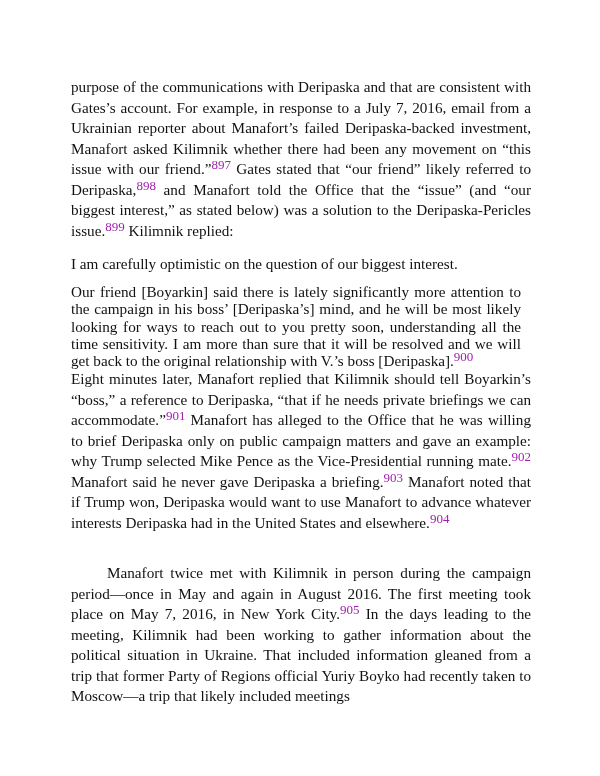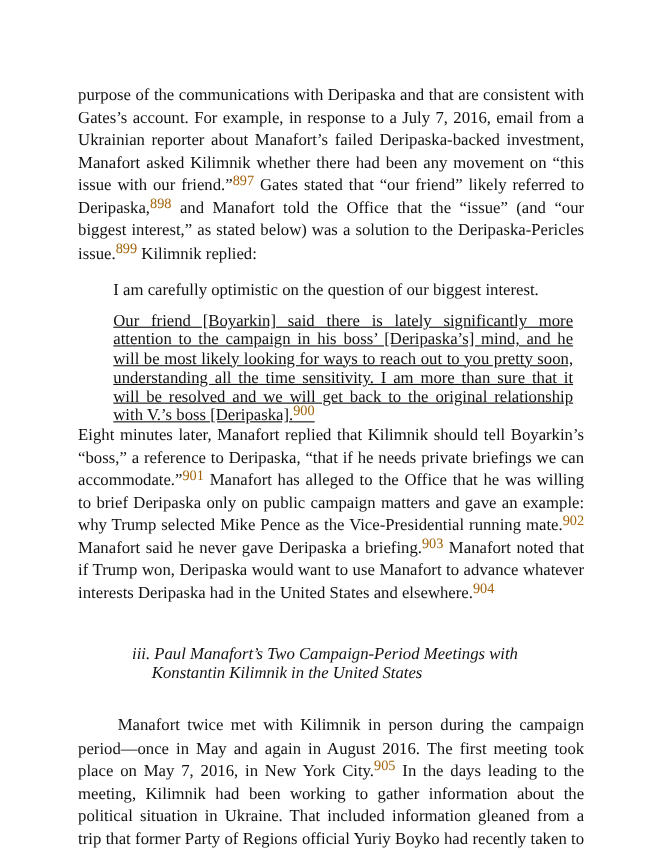--- a/index.html
+++ b/index.html
@@ -3,25 +3,25 @@
   <meta charset="utf-8">
   <style>
     html, body { margin: 0; padding: 0; background: #ffffff; }
     body { width: 600px; height: 776px; position: relative; overflow: hidden; }
     .page {
       position: absolute; left: 71px; top: 77px; width: 460px;
       font-family: "Liberation Serif", "DejaVu Serif", serif;
       font-size: 15.2px; line-height: 17.2px; color: #111111;
     }
     p { margin: 0; text-align: justify; }
-    .fn { color: #a16207; font-size: 13px; vertical-align: 5px; line-height: 0; }
+    .fn { color: #a21caf; font-size: 13px; vertical-align: 5px; line-height: 0; }
     .tall { line-height: 20.5px; }
-    .quote { margin-left: 32px; margin-right: 10px; }
+    .quote { margin-right: 10px; }
     .q1 { margin-top: 14px; }
-    .q2 { margin-top: 11px; text-decoration: underline; }
+    .q2 { margin-top: 11px; }
     .after-quote { }
     .heading {
       margin-top: 37px; margin-left: 49px; margin-right: 20px;
       font-style: italic; text-align: left; line-height: 16.5px;
       padding-left: 18px; text-indent: -18px;
     }
     .indent-para { margin-top: 30px; text-indent: 36px; }
   </style>
 </head>
 <body>
@@ -29,17 +29,16 @@
 <div class="page">
 
   <p class="tall"><span>purpose of the communications with Deripaska and that are consistent with Gates’s account. For example, in response to a July 7, 2016, email from a Ukrainian reporter about Manafort’s failed Deripaska-backed investment, Manafort asked Kilimnik whether there had been any movement on “this issue with our friend.”</span><sup class="fn">897</sup><span> Gates stated that “our friend” likely referred to Deripaska,</span><sup class="fn">898</sup><span> and Manafort told the Office that the “issue” (and “our biggest interest,” as stated below) was a solution to the Deripaska-Pericles issue.</span><sup class="fn">899</sup><span> Kilimnik replied:</span></p>
 
   <p class="quote q1">I am carefully optimistic on the question of our biggest interest.</p>
 
   <p class="quote q2"><span>Our friend [Boyarkin] said there is lately significantly more attention to the campaign in his boss’ [Deripaska’s] mind, and he will be most likely looking for ways to reach out to you pretty soon, understanding all the time sensitivity. I am more than sure that it will be resolved and we will get back to the original relationship with V.’s boss [Deripaska].</span><sup class="fn">900</sup></p>
 
   <p class="tall after-quote"><span>Eight minutes later, Manafort replied that Kilimnik should tell Boyarkin’s “boss,” a reference to Deripaska, “that if he needs private briefings we can accommodate.”</span><sup class="fn">901</sup><span> Manafort has alleged to the Office that he was willing to brief Deripaska only on public campaign matters and gave an example: why Trump selected Mike Pence as the Vice-Presidential running mate.</span><sup class="fn">902</sup><span> Manafort said he never gave Deripaska a briefing.</span><sup class="fn">903</sup><span> Manafort noted that if Trump won, Deripaska would want to use Manafort to advance whatever interests Deripaska had in the United States and elsewhere.</span><sup class="fn">904</sup></p>
 
-  <p class="heading">iii. Paul Manafort’s Two Campaign-Period Meetings with Konstantin Kilimnik in the United States</p>
 
   <p class="tall indent-para"><span>Manafort twice met with Kilimnik in person during the campaign period—once in May and again in August 2016. The first meeting took place on May 7, 2016, in New York City.</span><sup class="fn">905</sup><span> In the days leading to the meeting, Kilimnik had been working to gather information about the political situation in Ukraine. That included information gleaned from a trip that former Party of Regions official Yuriy Boyko had recently taken to Moscow—a trip that likely included meetings</span></p>
 
 </div>
 
 </body></html>

